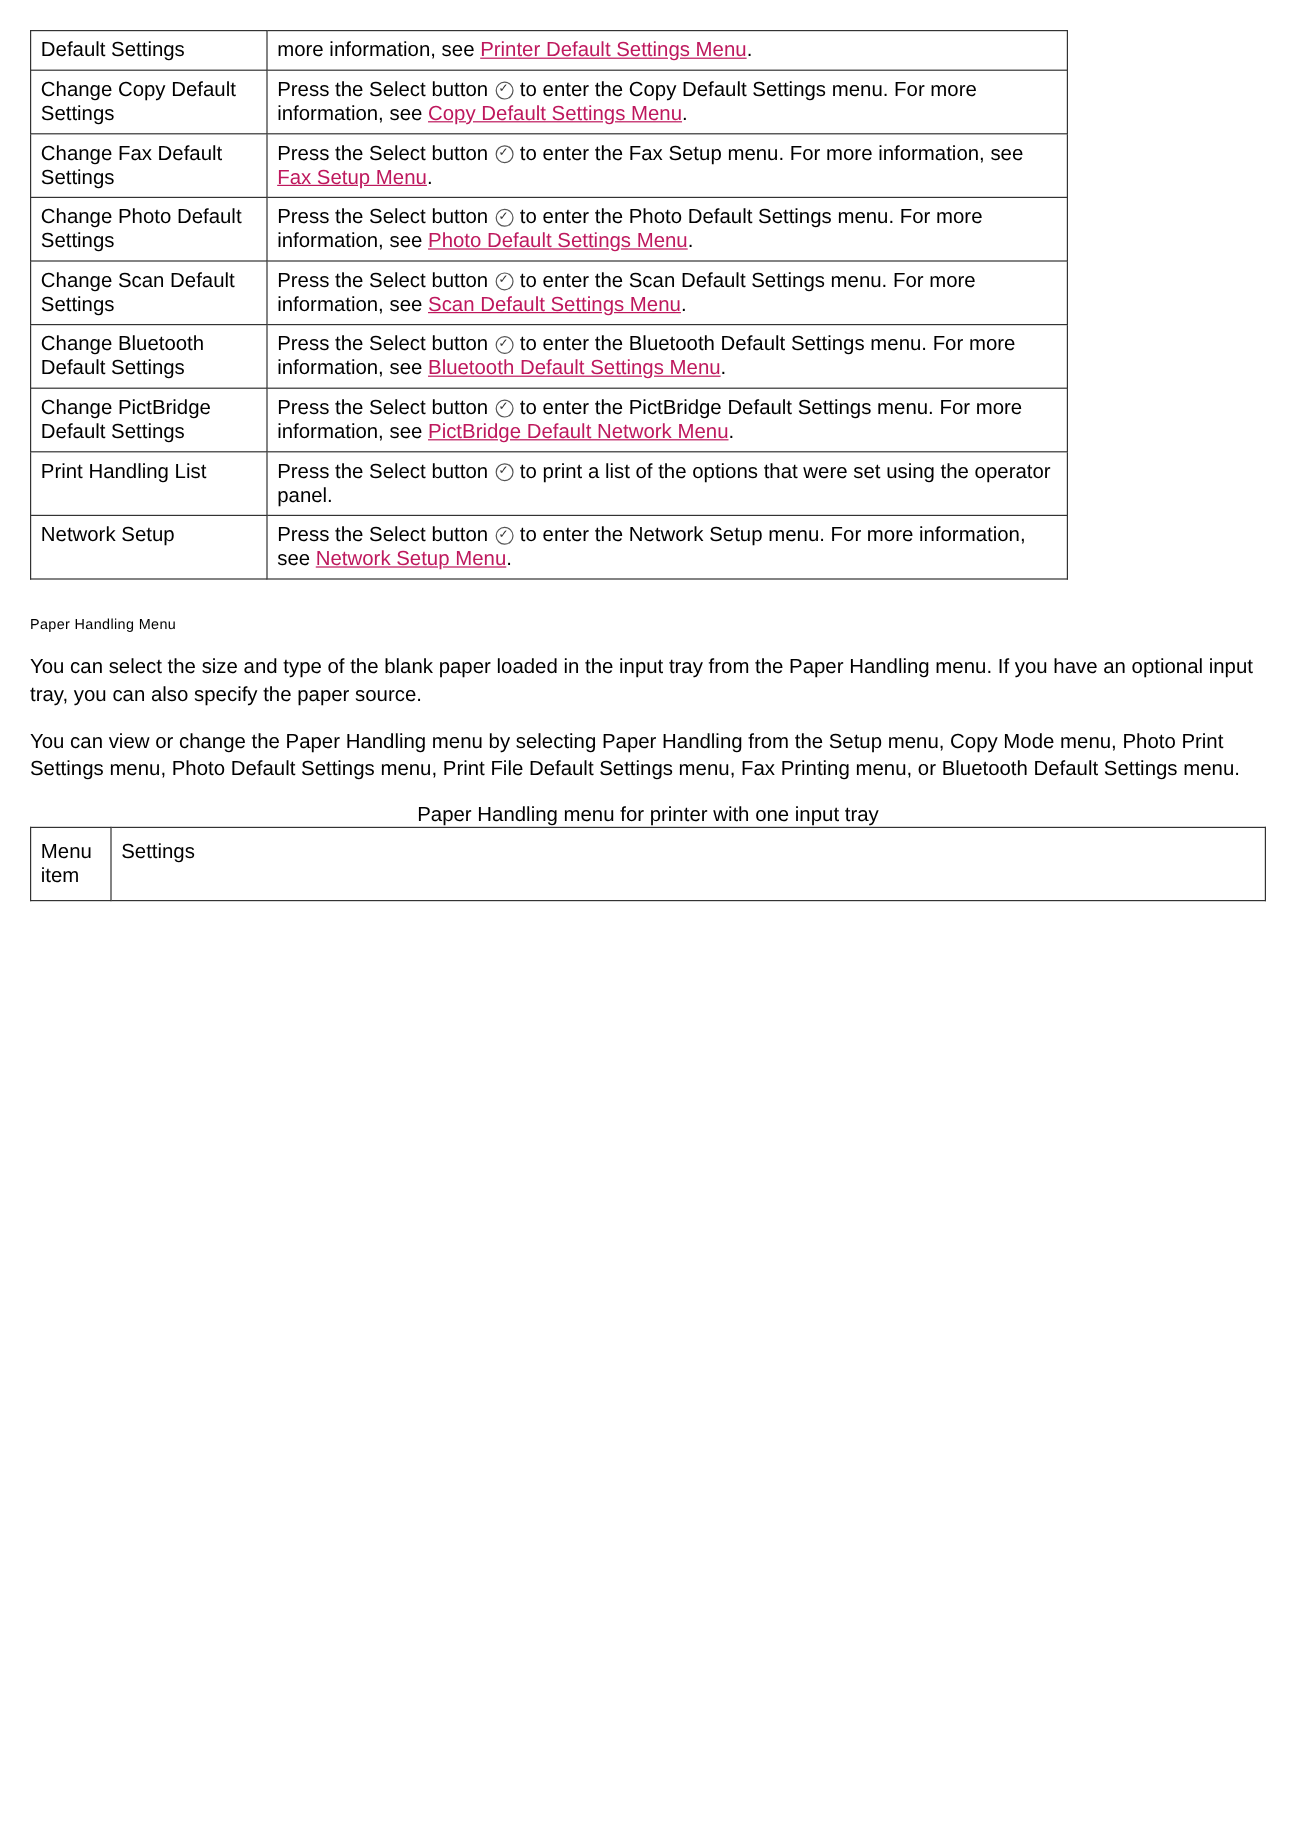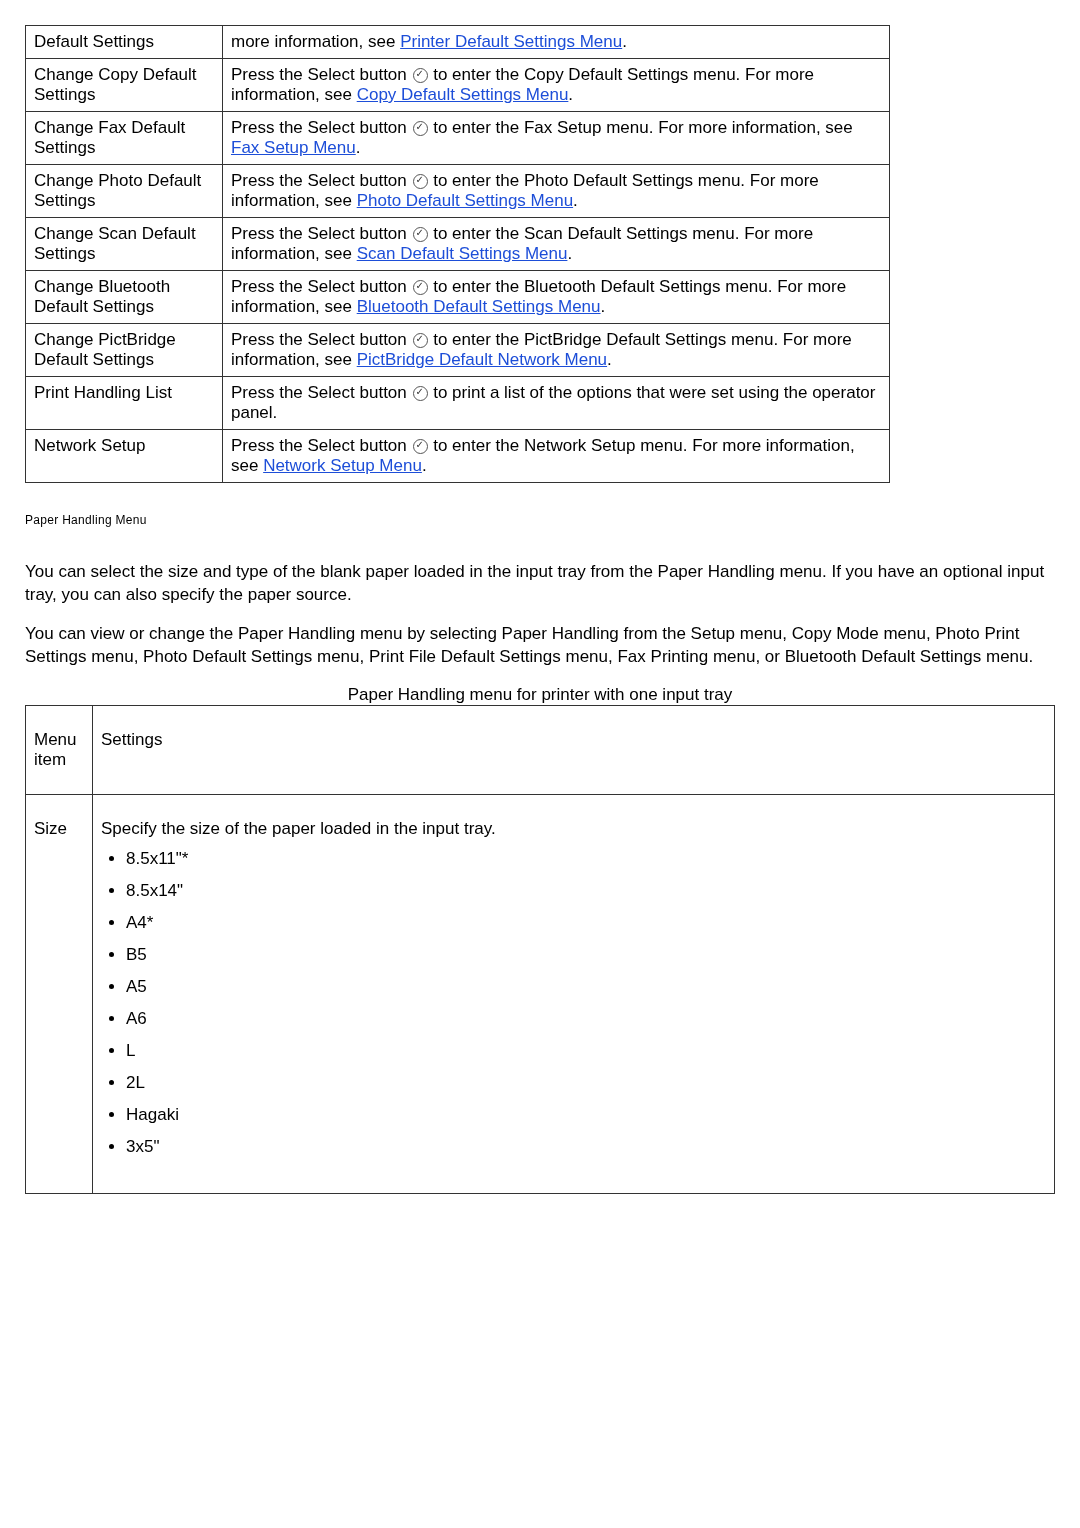--- a/index.html
+++ b/index.html
@@ -37,45 +37,45 @@
   }
   .select-icon::after {
     content: "✓";
     position: absolute;
     font-size: 10px;
     top: -1px;
     left: 2px;
     color: #333;
   }
   a.link {
-    color: #1d4ed8;
+    color: #be185d;
     text-decoration: underline;
   }
   h4.section {
     font-family: Verdana, Arial, sans-serif;
     font-size: 12px;
     font-weight: normal;
-    margin: 30px 0 34px 0;
+    margin: 30px 0 18px 0;
     letter-spacing: 0.3px;
   }
   p.body {
     margin: 0 0 16px 0;
     line-height: 1.35;
   }
   .caption {
     text-align: center;
     margin: 10px 0 0 0;
   }
   table.paper-table {
     border-collapse: collapse;
     width: 1030px;
   }
   table.paper-table td, table.paper-table th {
     border: 1px solid #333;
-    padding: 24px 8px;
+    padding: 10px 8px;
     vertical-align: top;
     text-align: left;
     font-weight: normal;
   }
   table.paper-table td.col0 {
     width: 50px;
   }
   ul.sizes {
     margin: 10px 0 0 0;
     padding-left: 25px;
@@ -134,32 +134,14 @@
 <p class="body">You can view or change the Paper Handling menu by selecting Paper Handling from the Setup menu, Copy Mode menu, Photo Print Settings menu, Photo Default Settings menu, Print File Default Settings menu, Fax Printing menu, or Bluetooth Default Settings menu.</p>
 
 <div class="caption">Paper Handling menu for printer with one input tray</div>
 
 <table class="paper-table">
   <tbody>
       <tr>
     <td class="col0">Menu item</td>
     <td>Settings</td>
   </tr>
-  <tr>
-    <td class="col0">Size</td>
-    <td>
-      <span>Specify the size of the paper loaded in the input tray.</span>
-      <ul class="sizes" id="size-list">
-            <li>8.5x11"*</li>
-            <li>8.5x14"</li>
-            <li>A4*</li>
-            <li>B5</li>
-            <li>A5</li>
-            <li>A6</li>
-            <li>L</li>
-            <li>2L</li>
-            <li>Hagaki</li>
-            <li>3x5"</li>
-          </ul>
-    </td>
-  </tr>
 </tbody>
   </table>
 
 </body></html>

